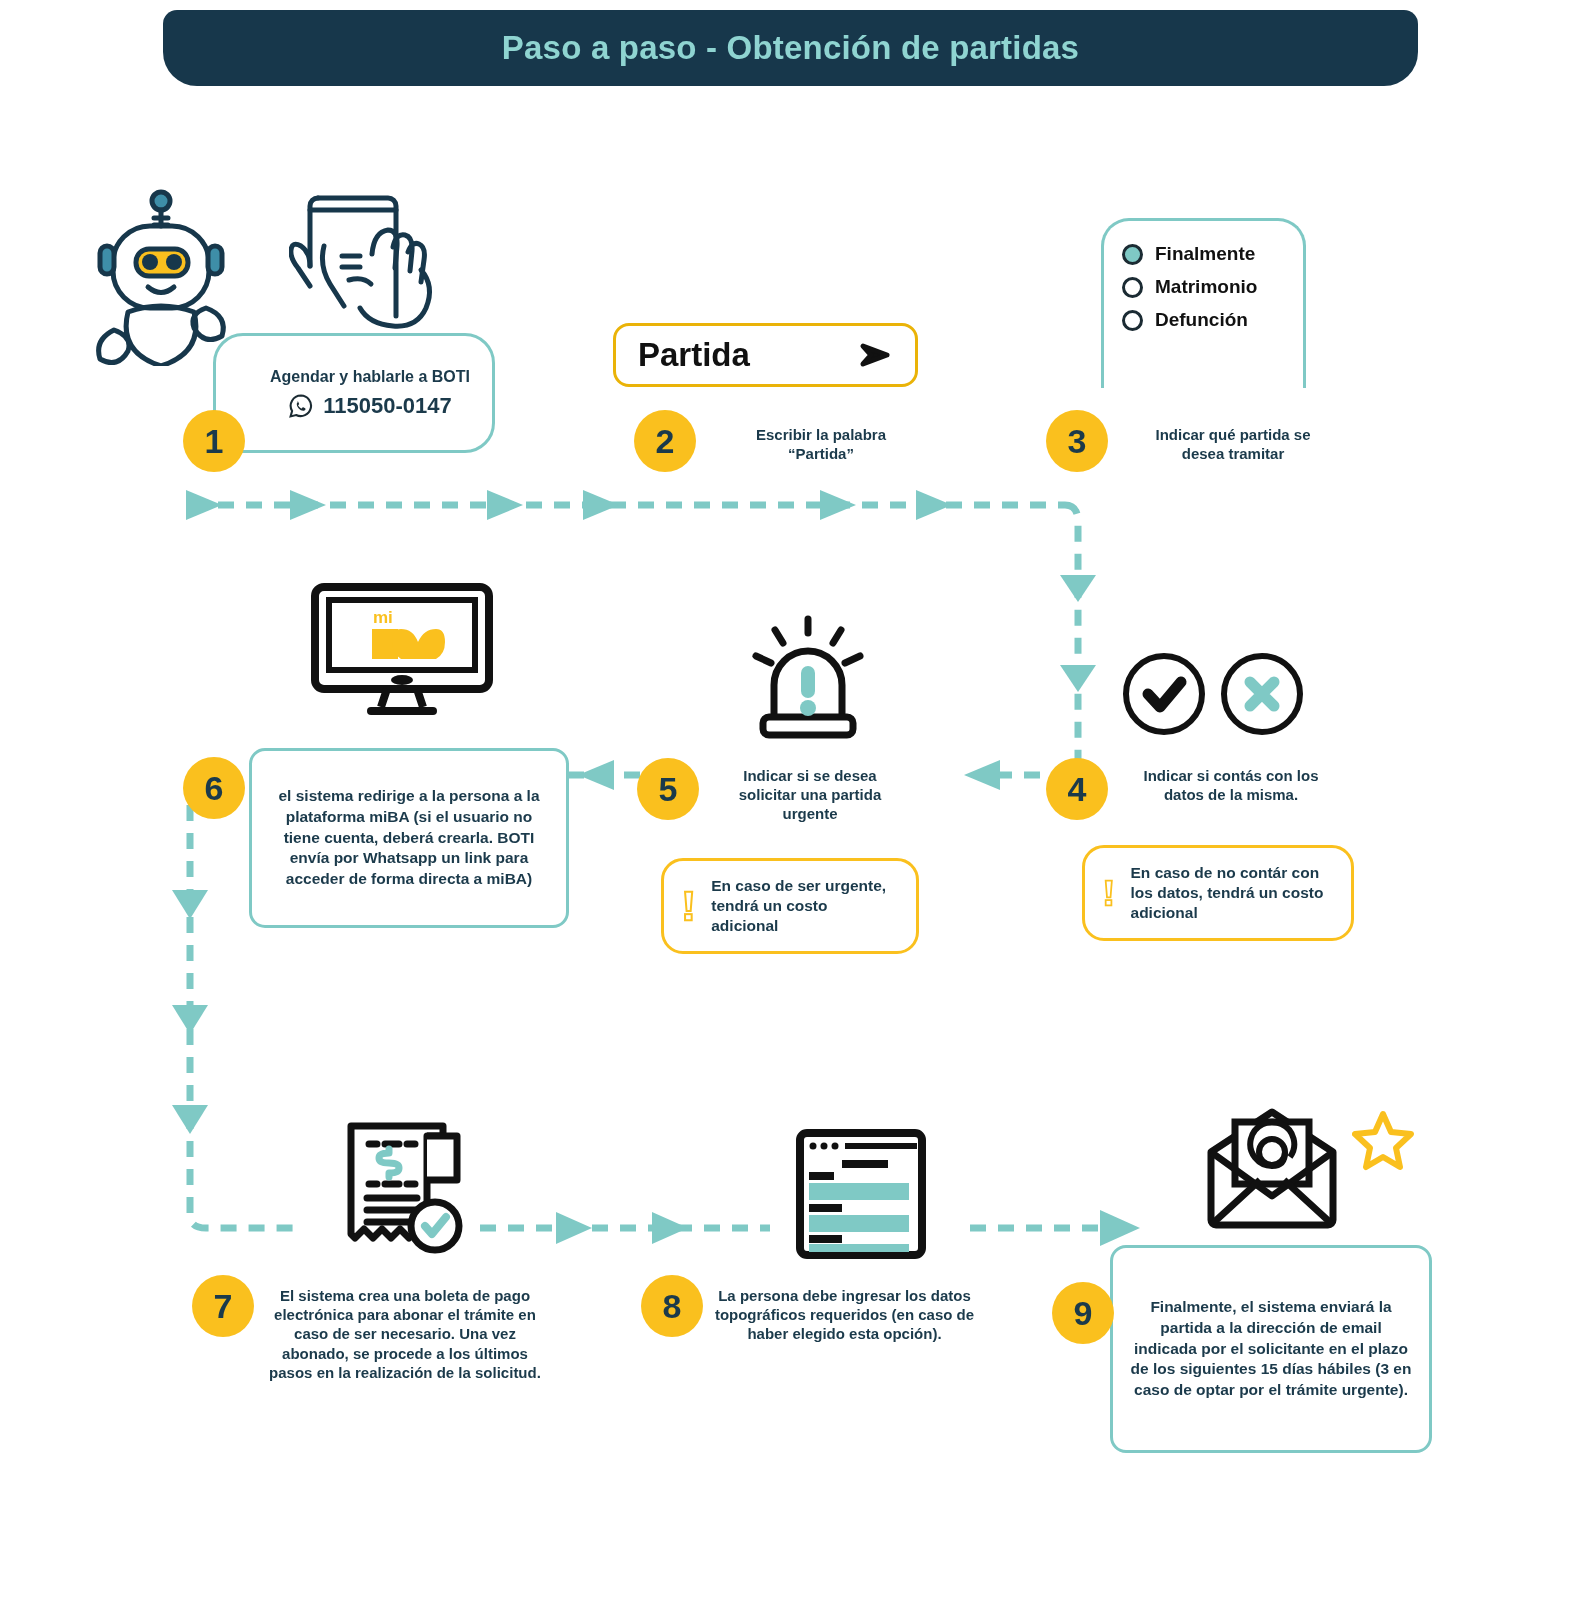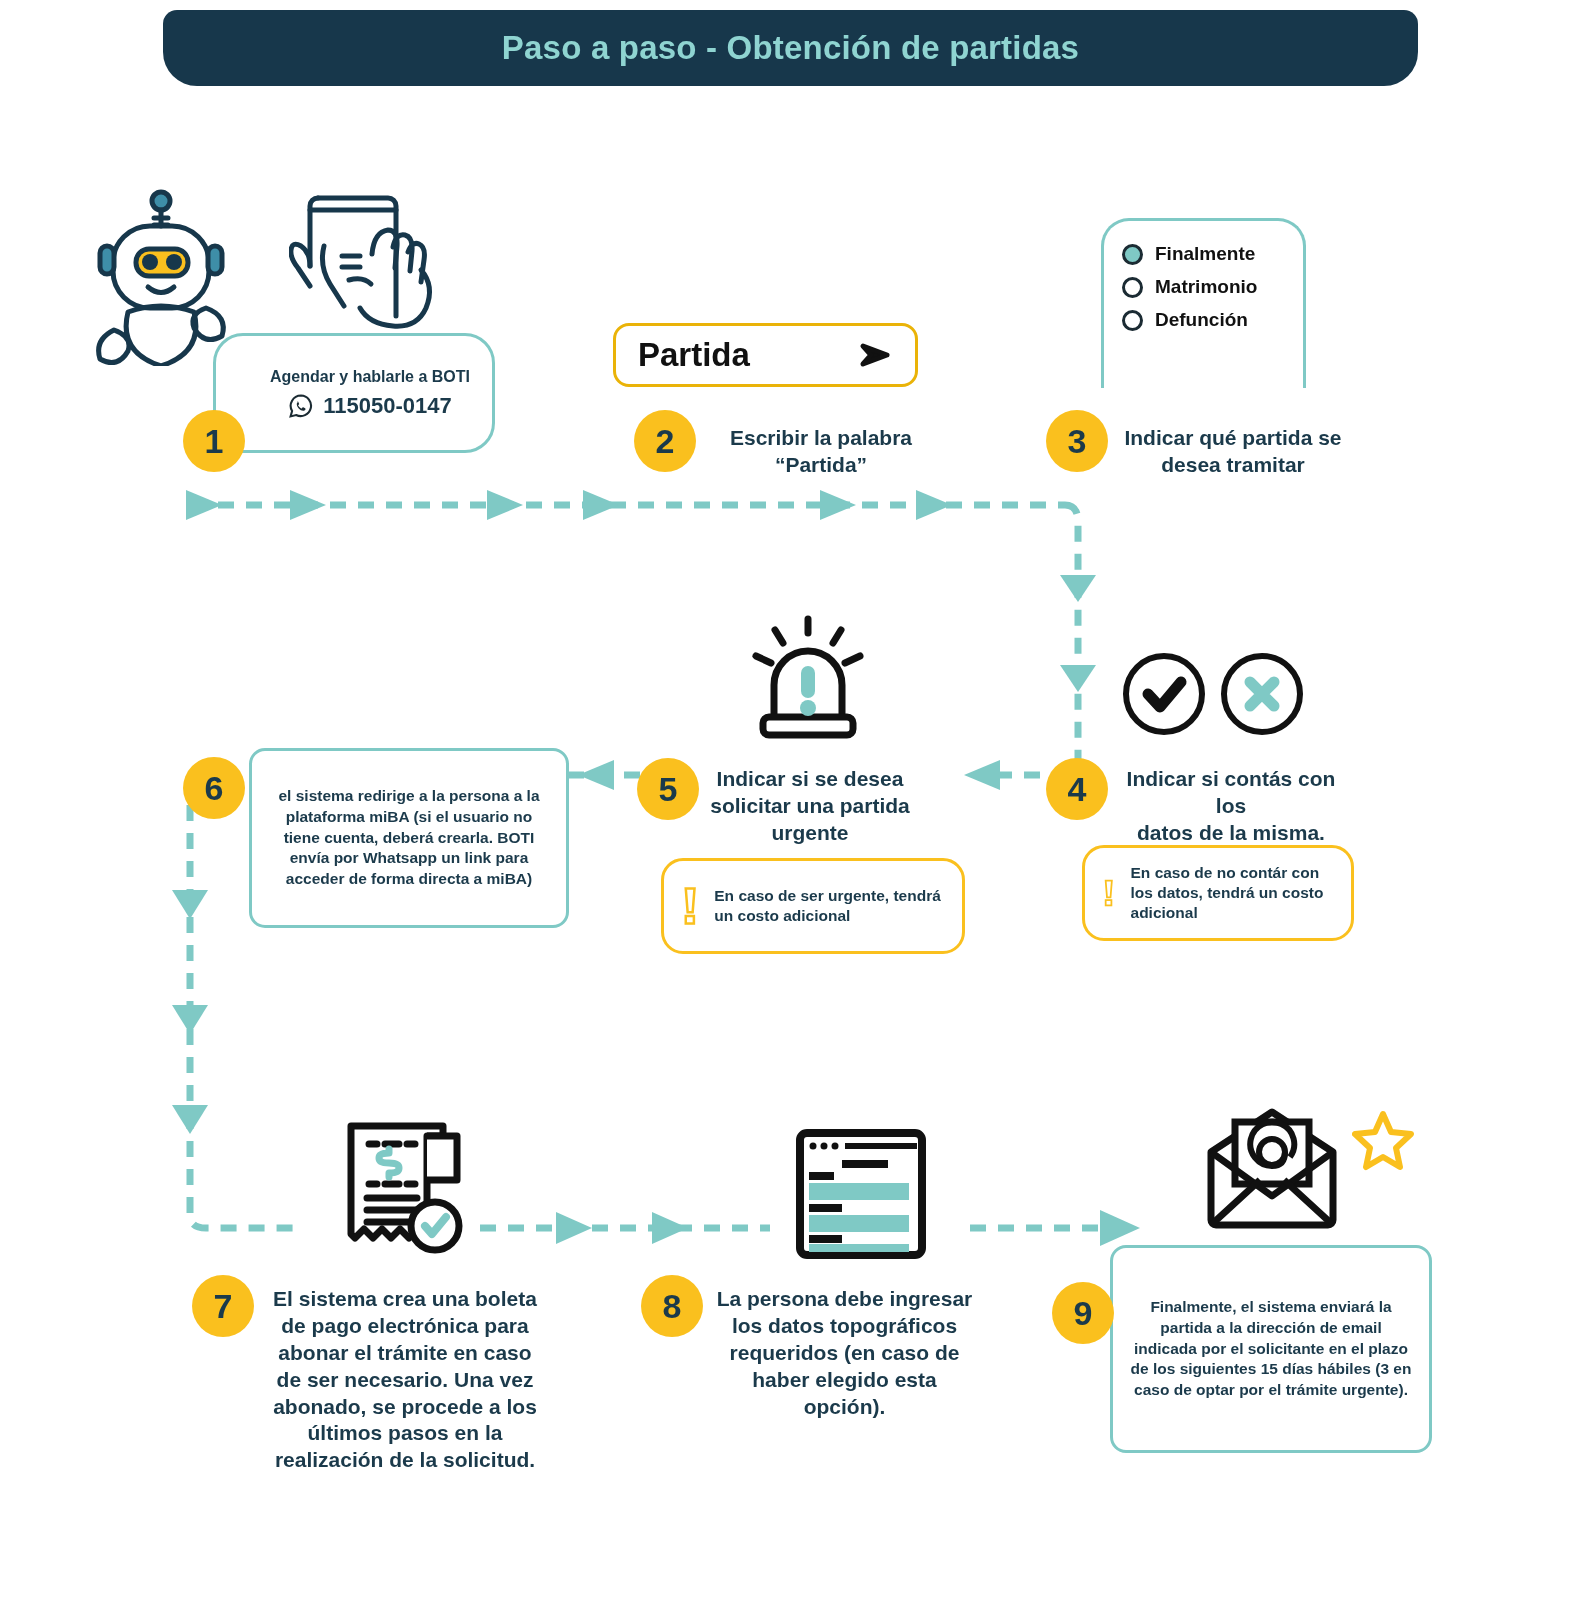--- a/index.html
+++ b/index.html
@@ -25,21 +25,21 @@
   
   .num{
     position:absolute;width:62px;height:62px;border-radius:50%;
     background:#FAC01E;color:#1B3A4B;
     display:flex;align-items:center;justify-content:center;
     font-size:34px;font-weight:bold;z-index:30;
   }
 
   
   .cap{
-    position:absolute;text-align:center;font-size:21px;font-weight:bold;
+    position:absolute;text-align:center;font-size:15px;font-weight:bold;
     line-height:1.28;color:#1B3A4B;z-index:20;
   }
 
   
   .teal-box{
     position:absolute;border:3px solid #7FC9C5;border-radius:16px;
     background:#fff;display:flex;align-items:center;justify-content:center;
     text-align:center;z-index:10;box-sizing:border-box;
   }
   .teal-box .txt{font-size:15.5px;font-weight:bold;line-height:1.35;padding:0 16px;}
@@ -250,28 +250,40 @@
       <rect x="54" y="53" width="14" height="32" rx="7" fill="#7FC9C5"></rect>
       <circle cx="61" cy="95" r="8" fill="#7FC9C5"></circle>
     </svg>
   </div>
   <div class="num" style="left:637px;top:758px;">5</div>
   <div class="cap" style="left:710px;top:766px;width:200px;">
     <span style="white-space:pre-line">Indicar si se desea
 solicitar una partida
 urgente</span>
   </div>
-  <div class="warn-box" style="left:661px;top:858px;width:304px;height:96px;">
+  <div class="warn-box" style="left:661px;top:858px;width:258px;height:96px;">
     <svg width="26" height="60" viewBox="0 0 26 60">
       <path d="M6 2 h14 l-3 38 h-8 z" fill="none" stroke="#FAC01E" stroke-width="4"></path>
       <rect x="6" y="46" width="13" height="12" fill="none" stroke="#FAC01E" stroke-width="4"></rect>
     </svg>
     <div class="wtxt">En caso de ser urgente, tendrá un costo adicional</div>
   </div>
 
+  <div class="icon-wrap" style="left:309px;top:583px;">
+    <svg width="186" height="135" viewBox="0 0 186 135">
+      <rect x="6" y="4" width="174" height="102" rx="9" fill="none" stroke="#111" stroke-width="8"></rect>
+      <rect x="20" y="17" width="146" height="70" fill="none" stroke="#111" stroke-width="6"></rect>
+      <ellipse cx="93" cy="97" rx="11" ry="5" fill="#111"></ellipse>
+      <path d="M78 106 l-6 18 M108 106 l6 18" stroke="#111" stroke-width="8"></path>
+      <path d="M62 128 h62" stroke="#111" stroke-width="8" stroke-linecap="round"></path>
+      <text x="64" y="40" font-family="Liberation Sans, sans-serif" font-size="17" fill="#FAC01E" font-weight="bold">mi</text>
+      <path d="M63 46 h26 v30 h-26 z" fill="#FAC01E"></path>
+      <path d="M92 46 q12 0 17 13 q6 -13 18 -13 q9 0 9 13 q0 12 -9 17 h-35 q-9 -6 -9 -17 q0 -13 9 -13z" fill="#FAC01E"></path>
+    </svg>
+  </div>
   <div class="teal-box" style="left:249px;top:748px;width:320px;height:180px;">
     <div class="txt">el sistema redirige a la persona a la plataforma miBA (si el usuario no tiene cuenta, deberá crearla. BOTI envía por Whatsapp un link para acceder de forma directa a miBA)</div>
   </div>
   <div class="num" style="left:183px;top:757px;">6</div>
 
   <div class="icon-wrap" style="left:341px;top:1118px;">
     <svg width="126" height="140" viewBox="0 0 126 140">
       <path d="M10 8 h92 v10 h-16 v102 l-9 -9 l-9 9 l-9 -9 l-9 9 l-9 -9 l-9 9 l-9 -9 l-9 9 l-4 -4 z" fill="#fff" stroke="#111" stroke-width="7" stroke-linejoin="round"></path>
       <path d="M86 18 h30 v44 h-30" fill="#fff" stroke="#111" stroke-width="7" stroke-linejoin="round"></path>
       <g stroke="#111" stroke-width="7" stroke-linecap="round">

